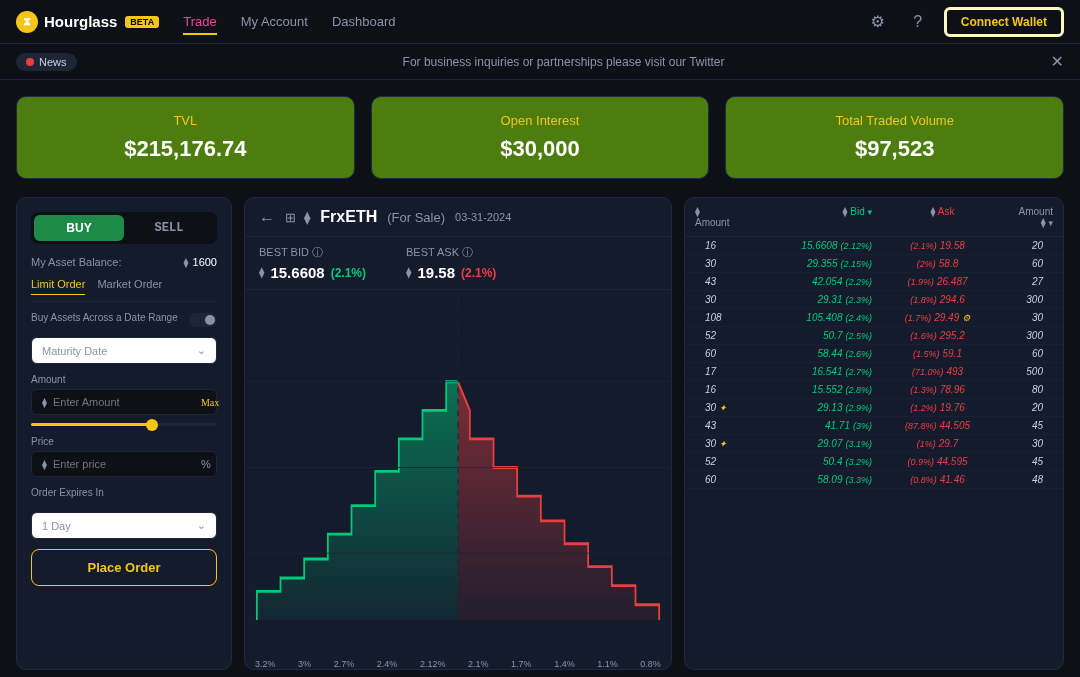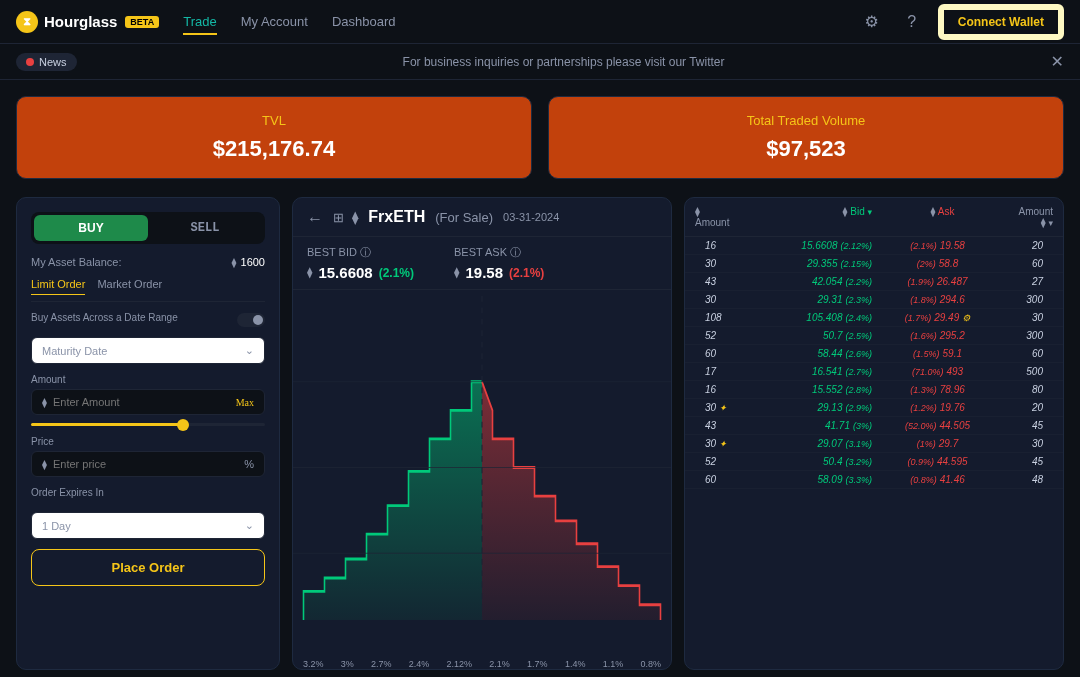--- a/index.html
+++ b/index.html
@@ -54,21 +54,21 @@
       flex: 1;
     }
     .nav-item {
       color: #8a93a8;
       cursor: pointer;
       font-size: 13px;
       padding: 4px 0;
       position: relative;
     }
     .nav-item.active {
-      color: #14b8a6;
+      color: #ec4899;
     }
     .nav-item.active::after {
       content: '';
       position: absolute;
       bottom: -2px; left: 0; right: 0;
       height: 2px;
       background: #f5c518;
     }
     .header-right {
       display: flex;
@@ -78,21 +78,21 @@
     }
     .header-icon {
       color: #8a93a8;
       font-size: 16px;
       cursor: pointer;
       width: 28px; height: 28px;
       display: flex; align-items: center; justify-content: center;
     }
     .connect-btn {
       background: transparent;
-      border: 6px solid #fef9c3;
+      border: 3px solid #fef9c3;
       color: #f5c518;
       padding: 5px 14px;
       border-radius: 6px;
       cursor: pointer;
       font-size: 12px;
       font-weight: 600;
     }
 
     
     .news-bar {
@@ -131,21 +131,21 @@
     }
 
     
     .stats-row {
       display: flex;
       gap: 16px;
       padding: 16px 16px 8px;
     }
     .stat-card {
       flex: 1;
-      background: #c2410c;
+      background: #4d7c0f;
       border: 1px solid #1e2a40;
       border-radius: 10px;
       padding: 16px 24px;
       text-align: center;
     }
     .stat-label {
       color: #f5c518;
       font-size: 13px;
       margin-bottom: 8px;
     }
@@ -158,21 +158,21 @@
     
     .main-content {
       display: flex;
       gap: 12px;
       padding: 10px 16px;
       height: calc(677px - 44px - 40px - 100px);
     }
 
     
     .trade-panel {
-      width: 264px;
+      width: 216px;
       background: #141b2d;
       border: 1px solid #1e2a40;
       border-radius: 10px;
       padding: 14px;
       flex-shrink: 0;
       overflow: hidden;
     }
     .buy-sell-tabs {
       display: flex;
       margin-bottom: 12px;
@@ -536,20 +536,24 @@
   <div class="news-text">For business inquiries or partnerships please visit our Twitter</div>
   <div class="news-close">✕</div>
 </div>
 
 <div class="stats-row">
   <div class="stat-card">
     <div class="stat-label">TVL</div>
     <div class="stat-value">$215,176.74</div>
   </div>
   <div class="stat-card">
+    <div class="stat-label">Open Interest</div>
+    <div class="stat-value">$30,000</div>
+  </div>
+  <div class="stat-card">
     <div class="stat-label">Total Traded Volume</div>
     <div class="stat-value">$97,523</div>
   </div>
 </div>
 
 <div class="main-content">
 
   <div class="trade-panel">
     <div class="buy-sell-tabs">
       <div class="tab-btn active-buy">BUY</div>
@@ -831,21 +835,21 @@
       </div>
       <div class="ob-amt-r">20</div>
     </div>
         <div class="ob-row">
       <div class="ob-amt">43</div>
       <div class="ob-bid-group">
         <span class="bid-num">41.71</span>
         <span class="bid-pct">(3%)</span>
       </div>
       <div class="ob-ask-group">
-        <span class="ask-pct">(52.0%)</span>
+        <span class="ask-pct">(87.8%)</span>
         <span class="ask-price">44.505</span>
 
       </div>
       <div class="ob-amt-r">45</div>
     </div>
         <div class="ob-row">
       <div class="ob-amt">30 <span style="color:#f5c518;font-size:9px">✦</span></div>
       <div class="ob-bid-group">
         <span class="bid-num">29.07</span>
         <span class="bid-pct">(3.1%)</span>

